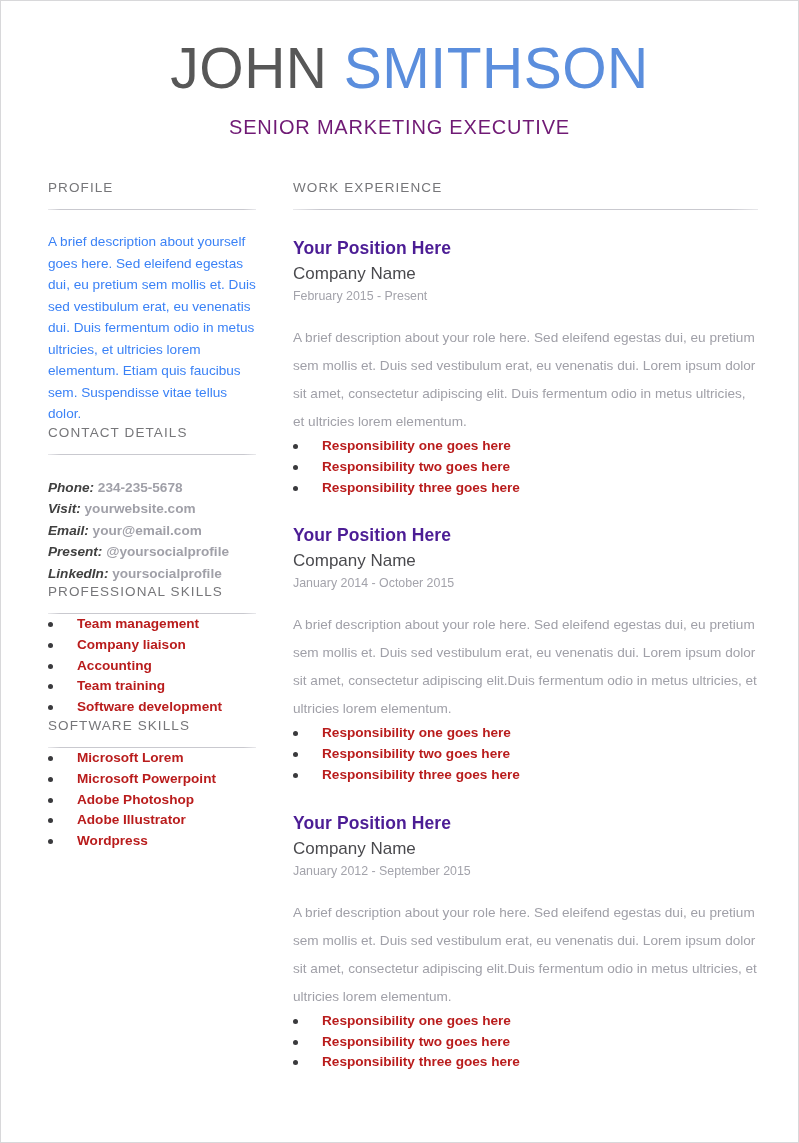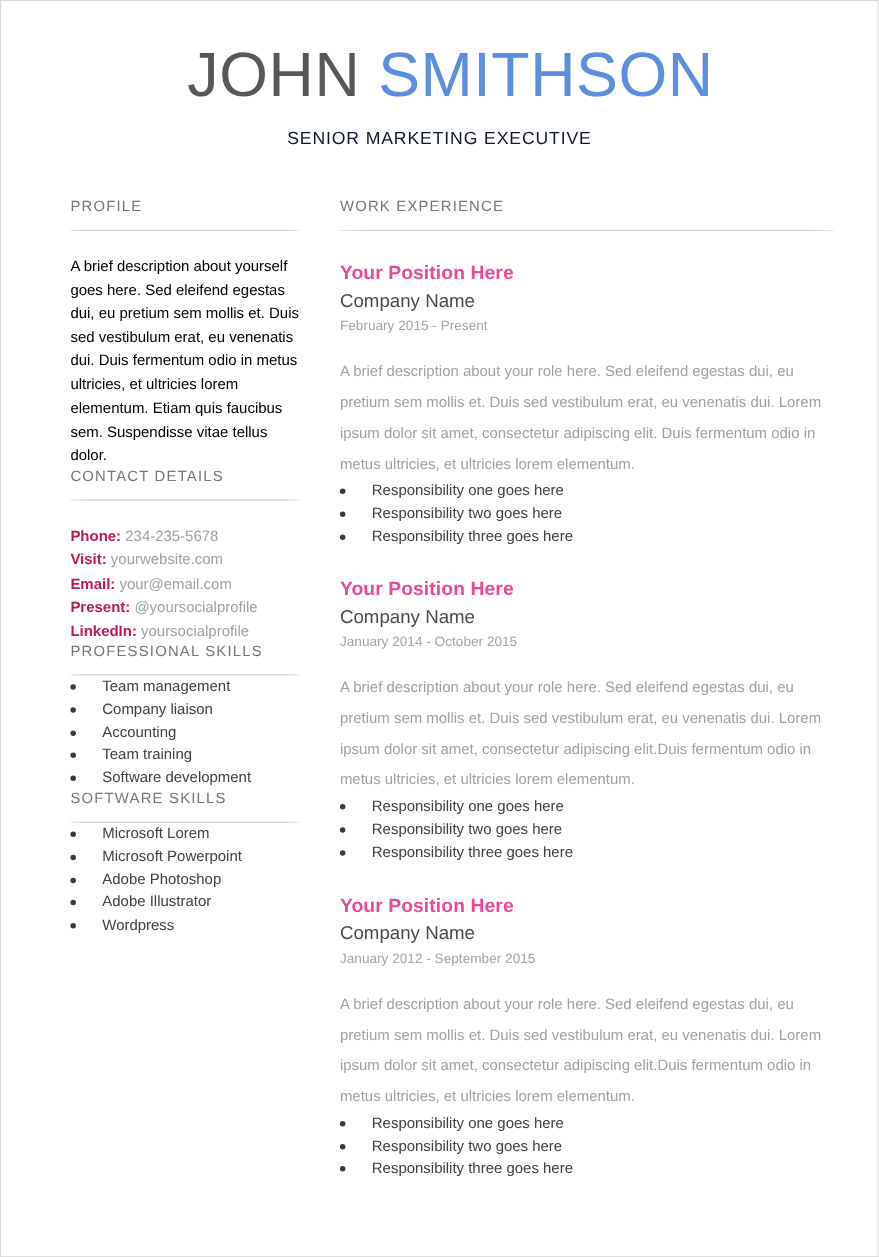--- a/index.html
+++ b/index.html
@@ -38,32 +38,32 @@
     padding-left: 20px;
   }
   .name .first {
     color: #575757;
   }
   .name .last {
     color: #5b8edd;
   }
   .subtitle {
     margin-top: 14px;
-    font-size: 16px;
+    font-size: 20px;
     line-height: 24px;
     letter-spacing: 0.8px;
-    color: #0f172a;
+    color: #701a75;
     font-weight: 400;
   }
 
   
   .columns {
     display: flex;
     align-items: flex-start;
-    padding: 41px 40px 0 63px;
+    padding: 41px 40px 0 47px;
     box-sizing: border-box;
   }
   .col-left {
     width: 208px;
     flex: 0 0 208px;
   }
   .col-gap {
     width: 37px;
     flex: 0 0 37px;
   }
@@ -88,58 +88,59 @@
   }
 
   .section + .section {
   }
 
   
   .profile-text {
     margin-top: 21px;
     font-size: 13.6px;
     line-height: 21.5px;
-    color: #000000;
+    color: #3b82f6;
     font-weight: 400;
   }
 
   .contact-list {
     margin-top: 22px;
     font-size: 13.6px;
     line-height: 21.5px;
   }
   .contact-row {
     white-space: nowrap;
   }
   .contact-label {
-    color: #be185d;
+    color: #404040;
     font-weight: 700;
+    font-style: italic;
   }
   .contact-value {
     color: #a0a0a8;
-    font-weight: 400;
+    font-weight: 700;
   }
 
   
   ul.bullets {
     margin: 0;
     padding: 0;
     list-style: none;
   }
   .left-bullets {
     margin-top: 22px;
     padding-left: 22px;
   }
   ul.bullets li {
     position: relative;
     padding-left: 29px;
     font-size: 13.6px;
     line-height: 20.8px;
-    color: #404040;
-    font-weight: 400;
+    color: #b91c1c;
+    font-weight: 700;
   }
   ul.bullets li .dot {
     position: absolute;
     left: 0;
     top: 8px;
     width: 5px;
     height: 5px;
     border-radius: 50%;
     background: #3a3a3d;
   }
@@ -148,21 +149,21 @@
   .jobs {
     margin-top: 27px;
   }
   .job + .job {
     margin-top: 26px;
   }
   .job-position {
     font-size: 17.5px;
     line-height: 23px;
     font-weight: 700;
-    color: #ec4899;
+    color: #4c1d95;
     letter-spacing: 0.1px;
   }
   .job-company {
     margin-top: 3px;
     font-size: 17px;
     line-height: 22px;
     font-weight: 400;
     color: #4a4a4e;
   }
   .job-dates {

